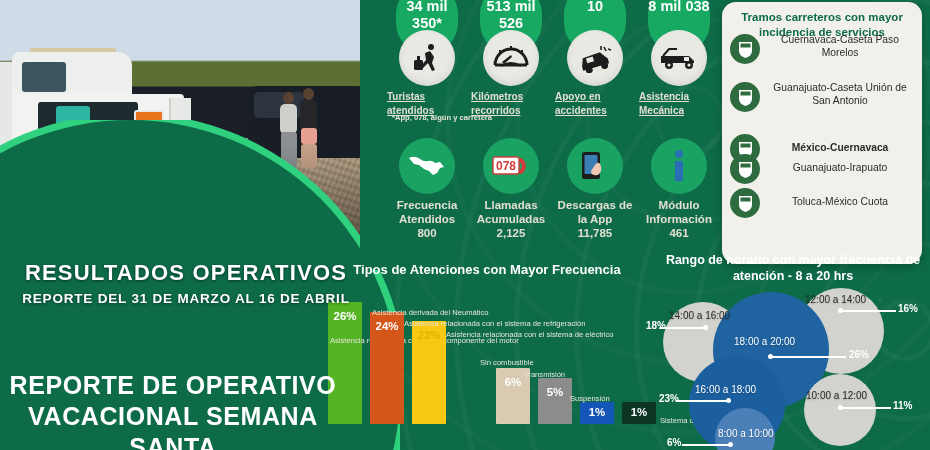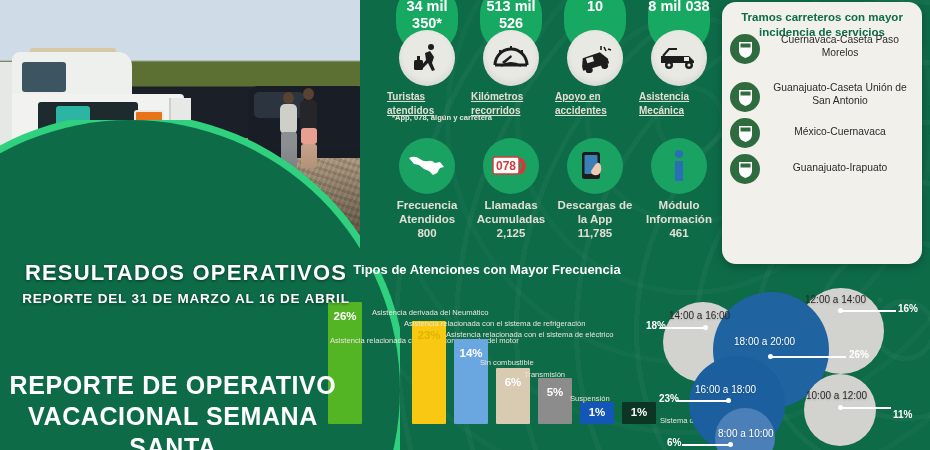--- a/index.html
+++ b/index.html
@@ -387,60 +387,69 @@
     <div class="tramo-row" style="top:80px;">
       <div class="tramo-ico">
         <svg width="15" height="17" viewBox="0 0 15 17">
             <path d="M1 1 h13 v9 q0 5 -6.5 7 Q1 15 1 10 z" fill="#ffffff"></path>
             <rect x="2.5" y="2.5" width="10" height="4" fill="#2e6b3f"></rect>
           </svg>
       </div>
       <div class="tramo-txt">Guanajuato-Caseta Unión de San Antonio</div>
     </div>
 
-    <div class="tramo-row" style="top:116px;">
+    <div class="tramo-row" style="top:132px;font-weight:bold;">
       <div class="tramo-ico">
         <svg width="15" height="17" viewBox="0 0 15 17">
             <path d="M1 1 h13 v9 q0 5 -6.5 7 Q1 15 1 10 z" fill="#ffffff"></path>
             <rect x="2.5" y="2.5" width="10" height="4" fill="#2e6b3f"></rect>
           </svg>
       </div>
       <div class="tramo-txt" style="top:7px;">México-Cuernavaca</div>
     </div>
 
     <div class="tramo-row" style="top:152px;">
       <div class="tramo-ico">
         <svg width="15" height="17" viewBox="0 0 15 17">
             <path d="M1 1 h13 v9 q0 5 -6.5 7 Q1 15 1 10 z" fill="#ffffff"></path>
             <rect x="2.5" y="2.5" width="10" height="4" fill="#2e6b3f"></rect>
           </svg>
       </div>
       <div class="tramo-txt" style="top:7px;">Guanajuato-Irapuato</div>
     </div>
 
+    <div class="tramo-row" style="top:186px;">
+      <div class="tramo-ico">
+        <svg width="15" height="17" viewBox="0 0 15 17">
+            <path d="M1 1 h13 v9 q0 5 -6.5 7 Q1 15 1 10 z" fill="#ffffff"></path>
+            <rect x="2.5" y="2.5" width="10" height="4" fill="#2e6b3f"></rect>
+          </svg>
+      </div>
+      <div class="tramo-txt" style="top:7px;">Toluca-México Cuota</div>
+    </div>
   </div>
 
   <div class="barchart">
     <div class="bc-title">Tipos de Atenciones con Mayor Frecuencia</div>
 
     <div class="bar" style="left:6px;width:34px;height:122px;background:#54b524;">
       <div class="bar-val" style="top:8px;color:#ffffff;">26%</div>
     </div>
     <div class="bar-lab" style="left:8px;top:38px;margin-top:40px;">Asistencia relacionada con algún componente del motor</div>
 
+    <div class="bar" style="left:48px;width:34px;height:112px;background:#d4561a;">
+      <div class="bar-val" style="top:8px;color:#ffffff;">24%</div>
+    </div>
     <div class="bar-lab" style="left:50px;top:50px;">Asistencia derivada del Neumático</div>
 
     <div class="bar" style="left:90px;width:34px;height:103px;background:#f9c812;">
       <div class="bar-val" style="top:8px;color:#e0b400;">23%</div>
     </div>
     <div class="bar-lab" style="left:82px;top:61px;">Asistencia relacionada con el sistema de refrigeración</div>
 
-    <div class="bar" style="left:132px;width:34px;height:85px;background:#6aa7e0;">
-      <div class="bar-val" style="top:8px;color:#ffffff;">14%</div>
-    </div>
     <div class="bar-lab" style="left:124px;top:72px;">Asistencia relacionada con el sistema de eléctrico</div>
 
     <div class="bar" style="left:174px;width:34px;height:56px;background:#d8cbb2;">
       <div class="bar-val" style="top:8px;color:#ffffff;">6%</div>
     </div>
     <div class="bar-lab" style="left:158px;top:100px;">Sin combustible</div>
 
     <div class="bar" style="left:216px;width:34px;height:46px;background:#8c8c8c;">
       <div class="bar-val" style="top:8px;color:#ffffff;">5%</div>
     </div>
@@ -451,20 +460,21 @@
     </div>
     <div class="bar-lab" style="left:248px;top:136px;">Suspensión</div>
 
     <div class="bar" style="left:300px;width:34px;height:22px;background:#0d3524;">
       <div class="bar-val" style="top:4px;color:#ffffff;">1%</div>
     </div>
     <div class="bar-lab" style="left:338px;top:158px;">Sistema de Frenos</div>
   </div>
 
   <div class="bubbles">
+    <div class="bub-title">Rango de horario con mayor frecuencia de atención - 8 a 20 hrs</div>
 
     <div class="bub" style="left:148px;top:38px;width:86px;height:86px;background:#d2d3ce;"></div>
     <div class="bub-lab" style="left:155px;top:44px;color:#2b2b2b;">12:00 a 14:00</div>
     <div class="lead-dot" style="left:188px;top:58px;"></div>
     <div class="lead" style="left:190px;top:60px;width:56px;"></div>
     <div class="lead-pct" style="left:248px;top:53px;">16%</div>
 
     <div class="bub" style="left:13px;top:52px;width:80px;height:80px;background:#d2d3ce;"></div>
     <div class="bub-lab" style="left:19px;top:60px;color:#2b2b2b;text-align:center;">14:00 a 16:00</div>
     <div class="lead-dot" style="left:53px;top:75px;"></div>
@@ -480,21 +490,21 @@
     <div class="bub" style="left:39px;top:106px;width:96px;height:96px;background:#1b5f9e;"></div>
     <div class="bub-lab" style="left:45px;top:134px;color:#ffffff;">16:00 a 18:00</div>
     <div class="lead-dot" style="left:76px;top:148px;"></div>
     <div class="lead" style="left:26px;top:150px;width:52px;"></div>
     <div class="lead-pct" style="left:9px;top:143px;">23%</div>
 
     <div class="bub" style="left:154px;top:124px;width:72px;height:72px;background:#d2d3ce;"></div>
     <div class="bub-lab" style="left:156px;top:140px;color:#2b2b2b;">10:00 a 12:00</div>
     <div class="lead-dot" style="left:188px;top:155px;"></div>
     <div class="lead" style="left:191px;top:157px;width:50px;"></div>
-    <div class="lead-pct" style="left:243px;top:150px;margin-top:9px;">11%</div>
+    <div class="lead-pct" style="left:243px;top:150px;">11%</div>
 
     <div class="bub" style="left:65px;top:158px;width:60px;height:60px;background:#4b7fb8;"></div>
     <div class="bub-lab" style="left:68px;top:178px;color:#ffffff;">8:00 a 10:00</div>
     <div class="lead-dot" style="left:78px;top:192px;"></div>
     <div class="lead" style="left:32px;top:194px;width:48px;"></div>
     <div class="lead-pct" style="left:17px;top:187px;">6%</div>
   </div>
 
 </div>
 

